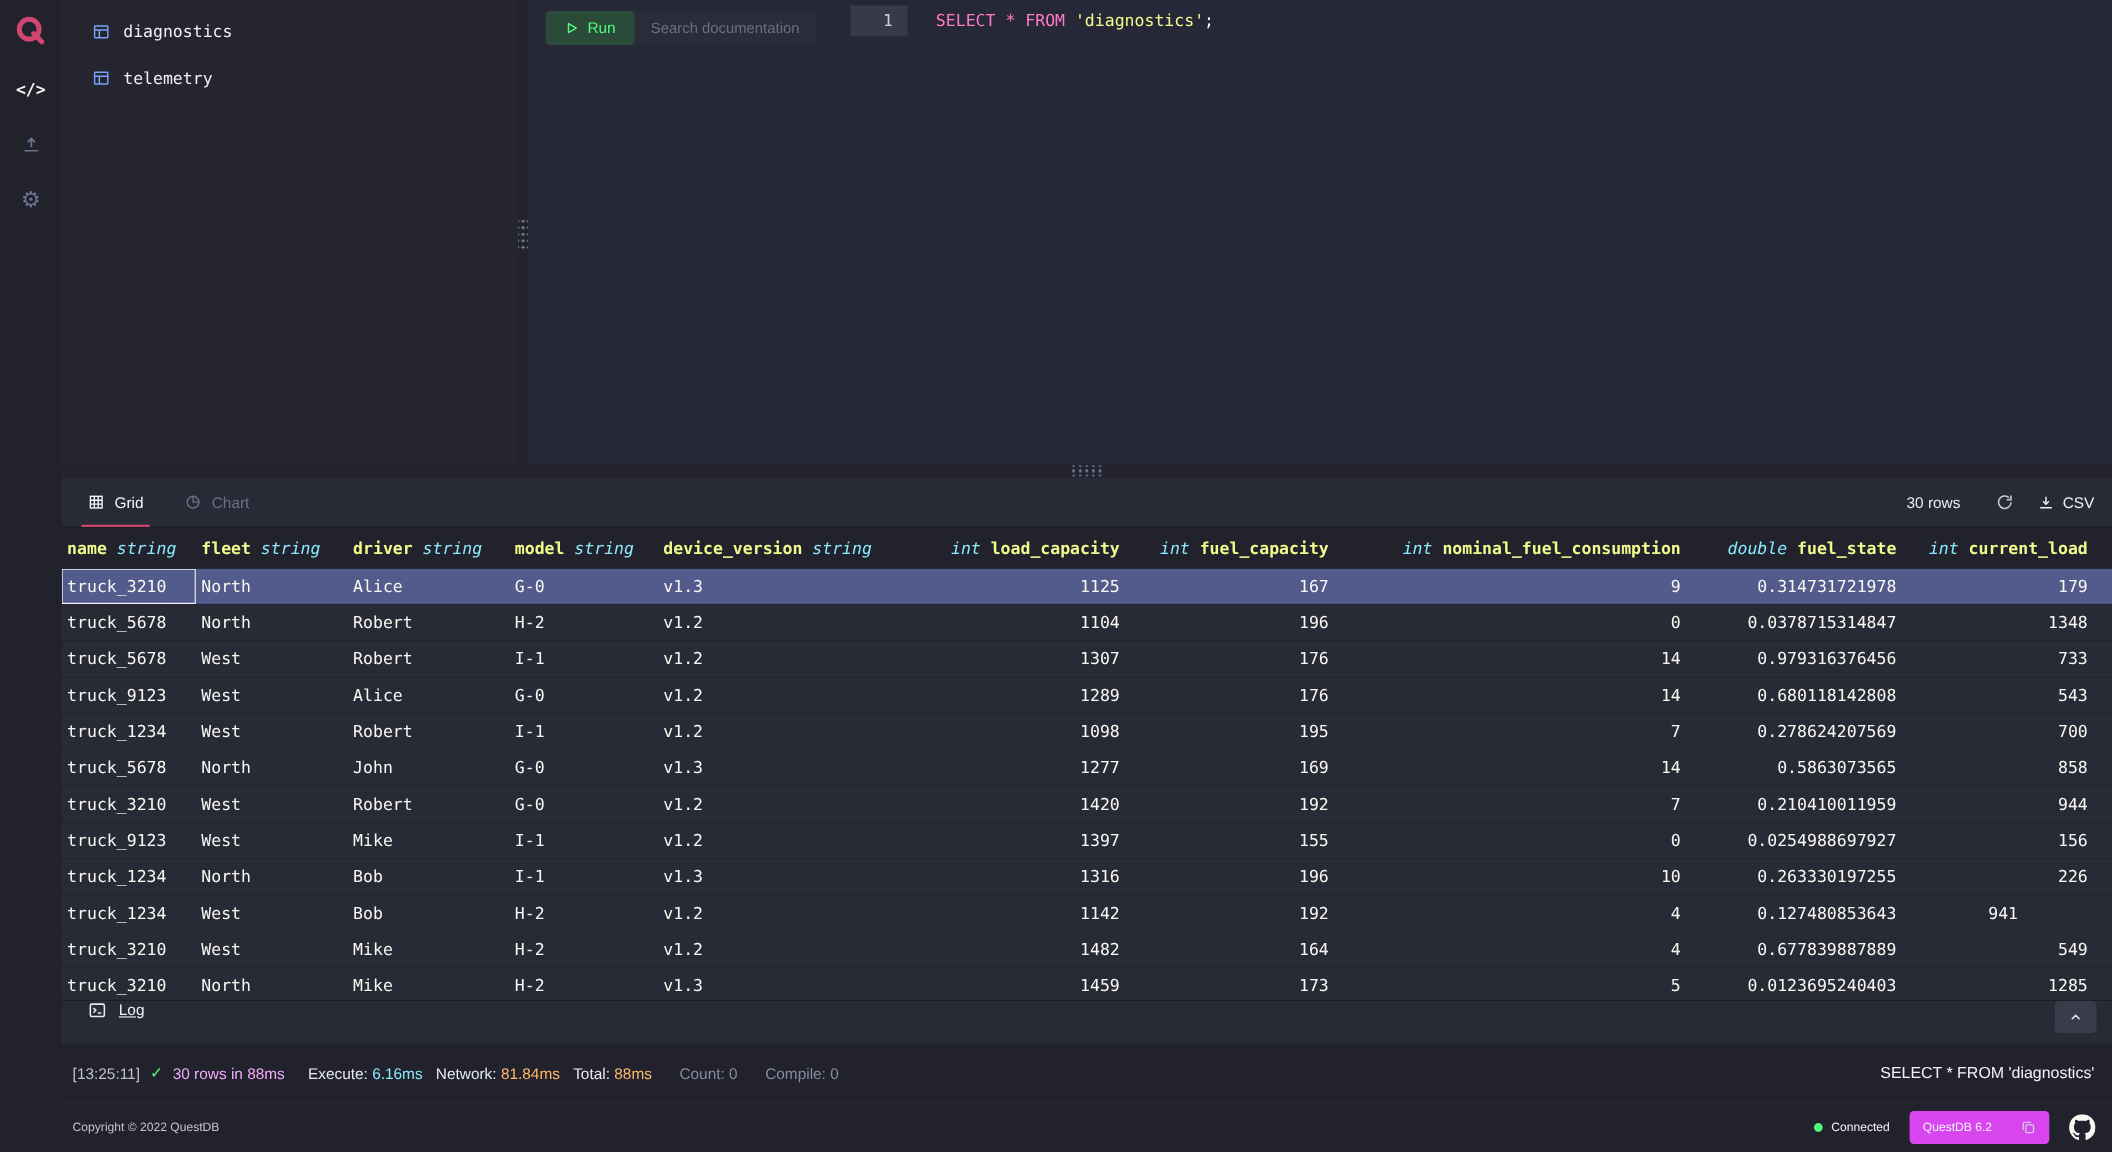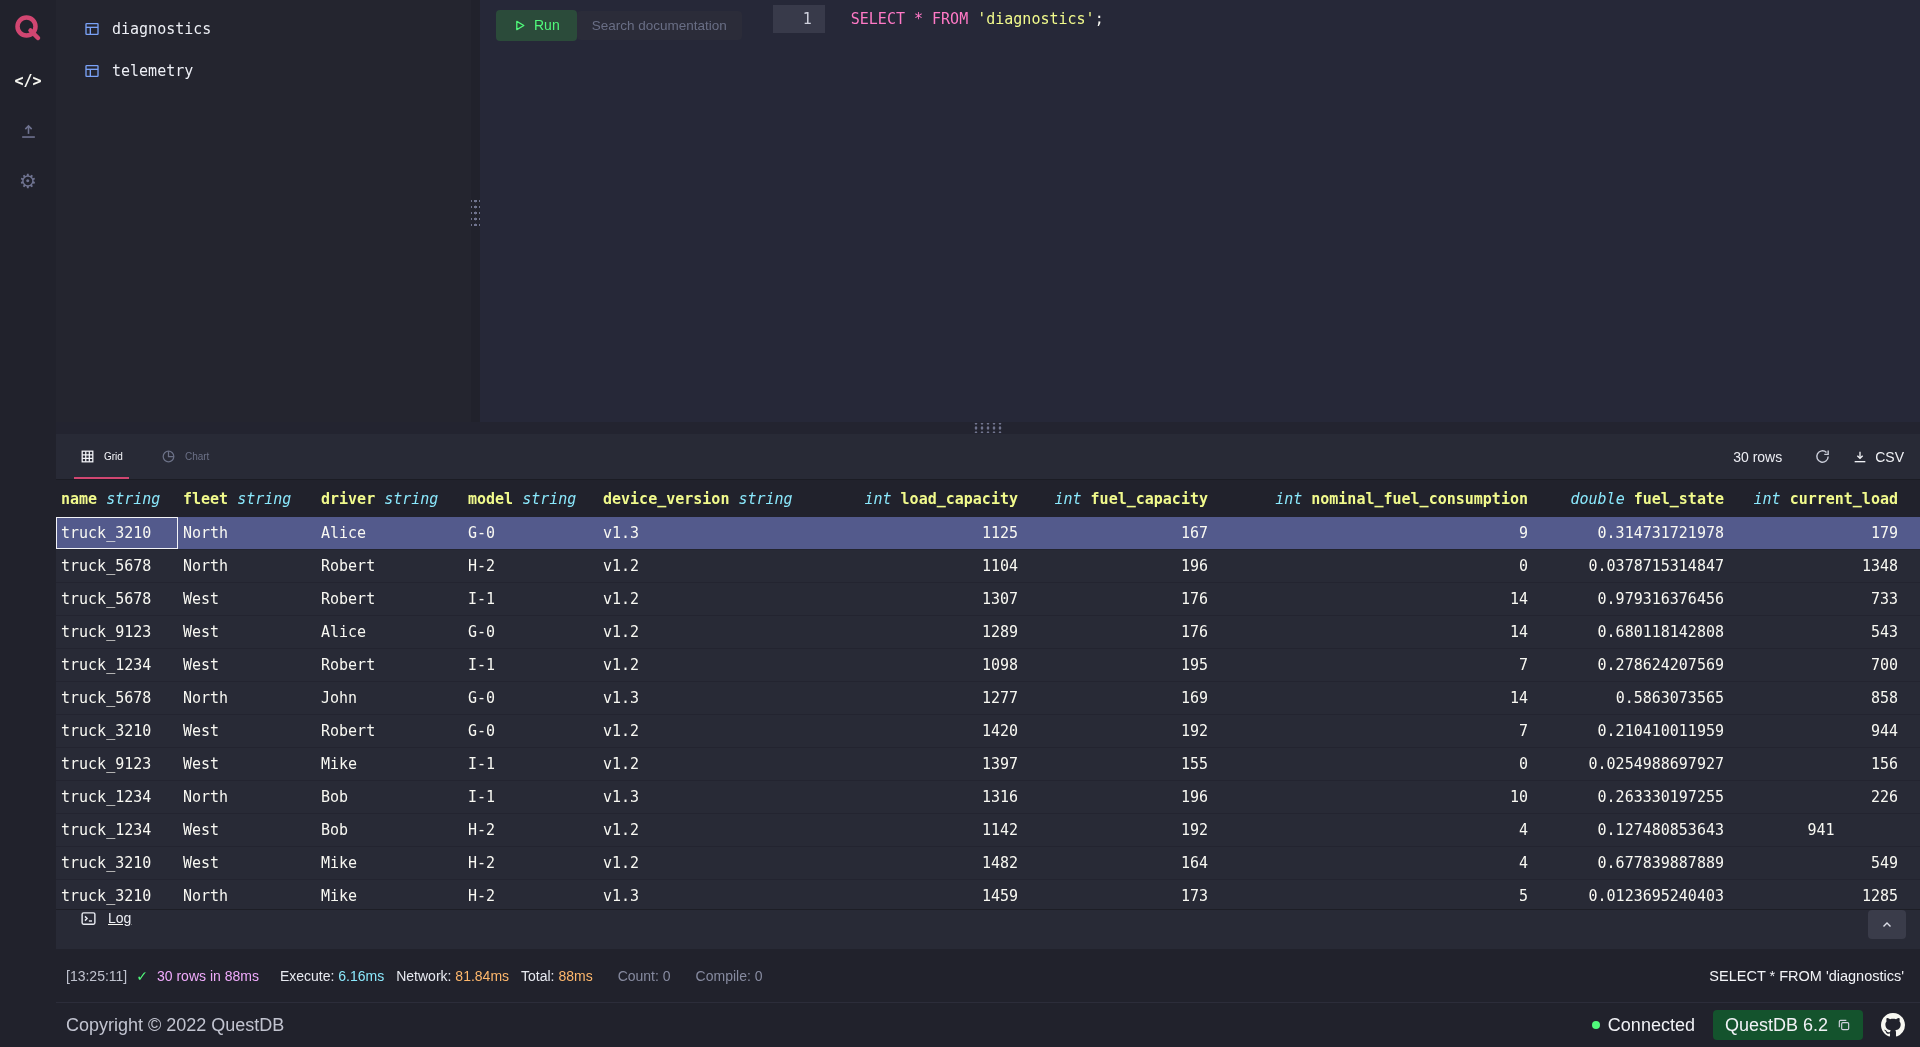--- a/index.html
+++ b/index.html
@@ -61,21 +61,21 @@
   
   .splitter-h { height:12px; flex:none; background:#232430; position:relative; cursor:row-resize; }
   .grip-h { position:absolute; top:1px; left:50%; margin-left:-14px; width:28px; height:10px;
     background-image:radial-gradient(circle,#70748e 1.3px,transparent 1.6px);
     background-size:6px 5px; background-position:center; }
 
   
   .results-tabbar { height:46px; flex:none; display:flex; align-items:center; background:#282a36;
     border-bottom:1px solid #1b1c24; padding:0 16px 0 24px; }
   .tab { position:relative; height:100%; display:flex; align-items:center; gap:9px; margin-right:38px;
-    font-size:10px; color:#6b7086; cursor:pointer; }
+    font-size:14px; color:#6b7086; cursor:pointer; }
   .tab.active { color:#f5f6fa; }
   .tab.active::after { content:""; position:absolute; left:-6px; right:-6px; bottom:0; height:2px; background:#d14671; }
   .rowcount { margin-left:auto; margin-right:24px; font-size:14px; color:#ecedf3; }
   .csv-btn { display:flex; align-items:center; gap:7px; background:transparent; border:none;
     color:#f0f1f5; font-size:14px; cursor:pointer; margin-left:14px;
     font-family:"Liberation Sans","DejaVu Sans",sans-serif; }
 
   .grid-header { height:37px; flex:none; display:flex; background:#21222c; align-items:center;
     font-family:"DejaVu Sans Mono",monospace; font-size:15px; }
   .hcell { padding:0 10px; white-space:nowrap; overflow:hidden; display:flex; align-items:center; flex:none; }
@@ -106,25 +106,25 @@
   .ts { color:#c0c3cf; }
   .check { color:#50fa7b; font-weight:bold; }
   .summary { color:#f0abfc; }
   .metric { margin-left:12px; color:#e8eaf1; }
   .mval.cyan { color:#8be9fd; } .mval.orange { color:#ffb86c; }
   .counter { margin-left:16px; color:#878ba0; }
   .log-query { margin-left:auto; color:#f2f3f7; font-size:14.5px; }
 
   
   .footer { height:45px; flex:none; background:#21222c; border-top:1px solid #2c2d3a;
-    display:flex; align-items:center; gap:18px; padding:0 15px 0 10px; font-size:18px; }
+    display:flex; align-items:center; gap:18px; padding:0 15px 0 10px; font-size:11px; }
   .copyright { color:#c2c4d0; }
   .conn { margin-left:auto; display:flex; align-items:center; gap:8px; color:#f1f2f6; }
   .dot { width:8px; height:8px; border-radius:50%; background:#50fa7b; display:inline-block; }
-  .version-pill { display:flex; align-items:center; gap:9px; background:#14532d; border-radius:4px;
+  .version-pill { display:flex; align-items:center; gap:26px; background:#d946ef; border-radius:4px;
     height:30px; padding:0 12px; color:#f1f2f6; cursor:pointer; }
   .gh { display:flex; color:#f8f8f2; cursor:pointer; }
 </style>
 </head>
 <body>
 
 <div class="app">
 
   <div class="rail">
     <div class="logo">

